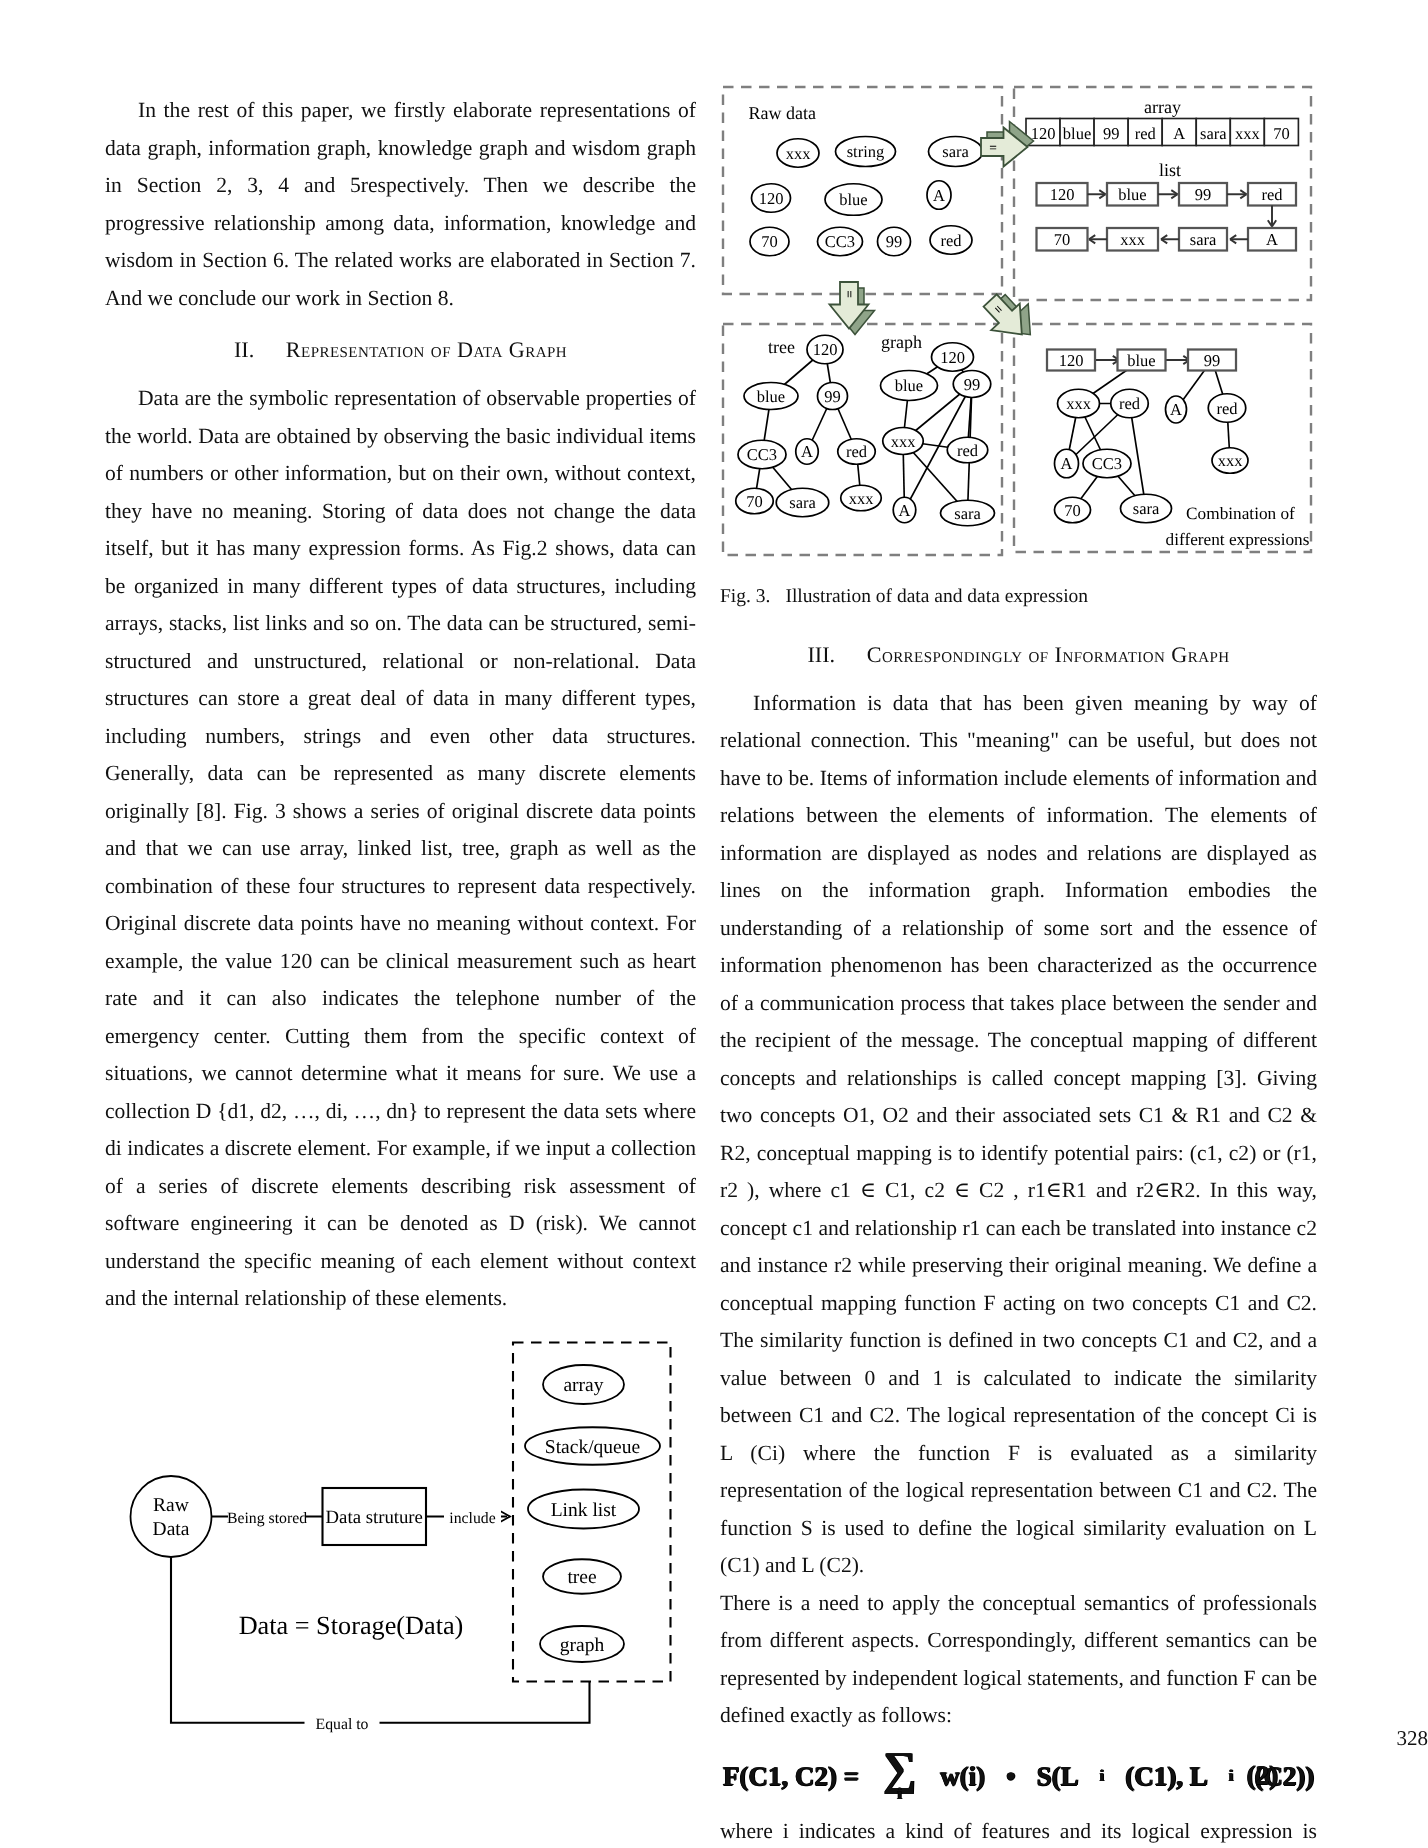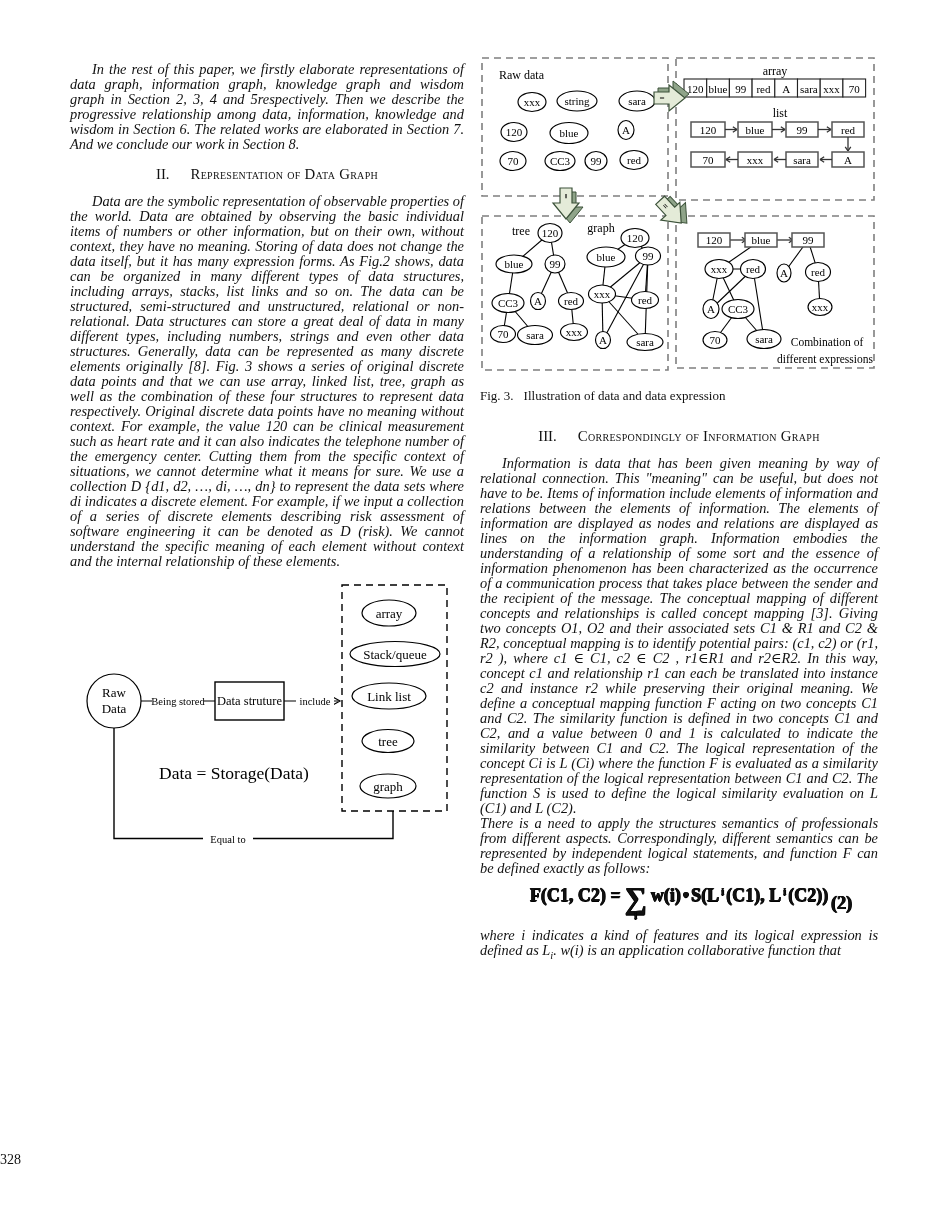--- a/index.html
+++ b/index.html
@@ -1,44 +1,44 @@
 <!DOCTYPE html>
 <html><head>
 <meta charset="utf-8">
 <style>
   html,body{margin:0;padding:0;background:#e8e8e8;}
   .page{position:relative;width:952px;height:1232px;background:#ffffff;margin:0 auto;
         font-family:"Liberation Serif","DejaVu Serif",serif;color:#111;overflow:hidden;}
   .col{position:absolute;}
   .col-left{left:70px;top:62px;width:394px;}
   .col-right{left:480px;top:54px;width:398px;}
-  .para{font-size:14.4px;line-height:15px;text-align:justify;text-indent:22px;margin:0;font-style:italic;}
+  .para{font-size:14.4px;line-height:25px;text-align:justify;text-indent:22px;margin:0;}
   .noindent{text-indent:0;}
   .sec-heading{text-align:center;font-size:14.8px;margin:14px 0 11px;}
   .sec-num{margin-right:9px;}
   .sec-title{font-variant:small-caps;letter-spacing:.3px;margin-left:12px;}
   .fig-caption{font-size:13px;margin-top:14px;}
   .fig-caption .cap-text{margin-left:10px;}
   figure{margin:0;}
   .fig2-wrap{margin-top:14px;}
   .fig3-caption{margin-top:10px;}
   svg text{font-family:"Liberation Serif","DejaVu Serif",serif;fill:#000;}
   .eq{position:relative;text-align:center;font-weight:bold;margin:9px 0 7px;}
   .grunge{text-shadow:.7px 0 #000,0 .5px #000,-.4px 0 #000;}
   .eq .eqbody{font-size:18px;letter-spacing:.2px;}
   .eq .eqnum{position:absolute;top:50%;transform:translateY(-50%);font-size:18px;}
   .eq1 .eqnum{right:38px;}
   .eq2 .eqnum{right:26px;}
-  .eq2row{display:inline-flex;gap:2px;font-size:18px;}
+  .eq2row{display:inline-flex;align-items:center;gap:14px;font-size:18px;}
   .sigwrap{display:inline-flex;flex-direction:column;align-items:center;line-height:1;margin:0 2px;}
   .sigma{font-size:31px;line-height:.85;}
   .sigsub{font-size:11px;margin-top:-1px;}
   .eq2row sub{font-size:11px;}
   .para sub{font-size:10.5px;}
-  .page-number{position:absolute;left:0;right:0;top:1152px;text-align:left;font-size:14px;}
+  .page-number{position:absolute;left:0;right:0;top:1152px;text-align:right;font-size:14px;}
 </style>
 </head>
 <body>
 
 <div class="page">
 
   <div class="col col-left">
     <p class="para">In the rest of this paper, we firstly elaborate representations of data graph, information graph, knowledge graph and wisdom graph in Section 2, 3, 4 and 5respectively. Then we describe the progressive relationship among data, information, knowledge and wisdom in Section 6. The related works are elaborated in Section 7. And we conclude our work in Section 8.</p>
 
     <div class="sec-heading">
@@ -270,21 +270,21 @@
       </figcaption>
     </figure>
 
     <div class="sec-heading" style="margin-top:24px">
       <span class="sec-num">III.</span><span class="sec-title">Correspondingly of Information Graph</span>
     </div>
 
     <p class="para">Information is data that has been given meaning by way of relational connection. This "meaning" can be useful, but does not have to be. Items of information include elements of information and relations between the elements of information. The elements of information are displayed as nodes and relations are displayed as lines on the information graph. Information embodies the understanding of a relationship of some sort and the essence of information phenomenon has been characterized as the occurrence of a communication process that takes place between the sender and the recipient of the message. The conceptual mapping of different concepts and relationships is called concept mapping [3]. Giving two concepts O1, O2 and their associated sets C1 &amp; R1 and C2 &amp; R2, conceptual mapping is to identify potential pairs: (c1, c2) or (r1, r2 ), where c1 ∈ C1, c2 ∈ C2 , r1∈R1 and r2∈R2. In this way, concept c1 and relationship r1 can each be translated into instance c2 and instance r2 while preserving their original meaning. We define a conceptual mapping function F acting on two concepts C1 and C2. The similarity function is defined in two concepts C1 and C2, and a value between 0 and 1 is calculated to indicate the similarity between C1 and C2. The logical representation of the concept Ci is L (Ci) where the function F is evaluated as a similarity representation of the logical representation between C1 and C2. The function S is used to define the logical similarity evaluation on L (C1) and L (C2).</p>
 
 
-    <p class="para noindent">There is a need to apply the structures semantics of professionals from different aspects. Correspondingly, different semantics can be represented by independent logical statements, and function F can be defined exactly as follows:</p>
+    <p class="para noindent">There is a need to apply the conceptual semantics of professionals from different aspects. Correspondingly, different semantics can be represented by independent logical statements, and function F can be defined exactly as follows:</p>
 
     <div class="eq eq2">
       <span class="eq2row grunge">
           <span>F(C1, C2) =</span>
           <span class="sigwrap">
             <span class="sigma">∑</span>
             <span class="sigsub">i</span>
           </span>
           <span>w(i)</span>
           <span>•</span>

